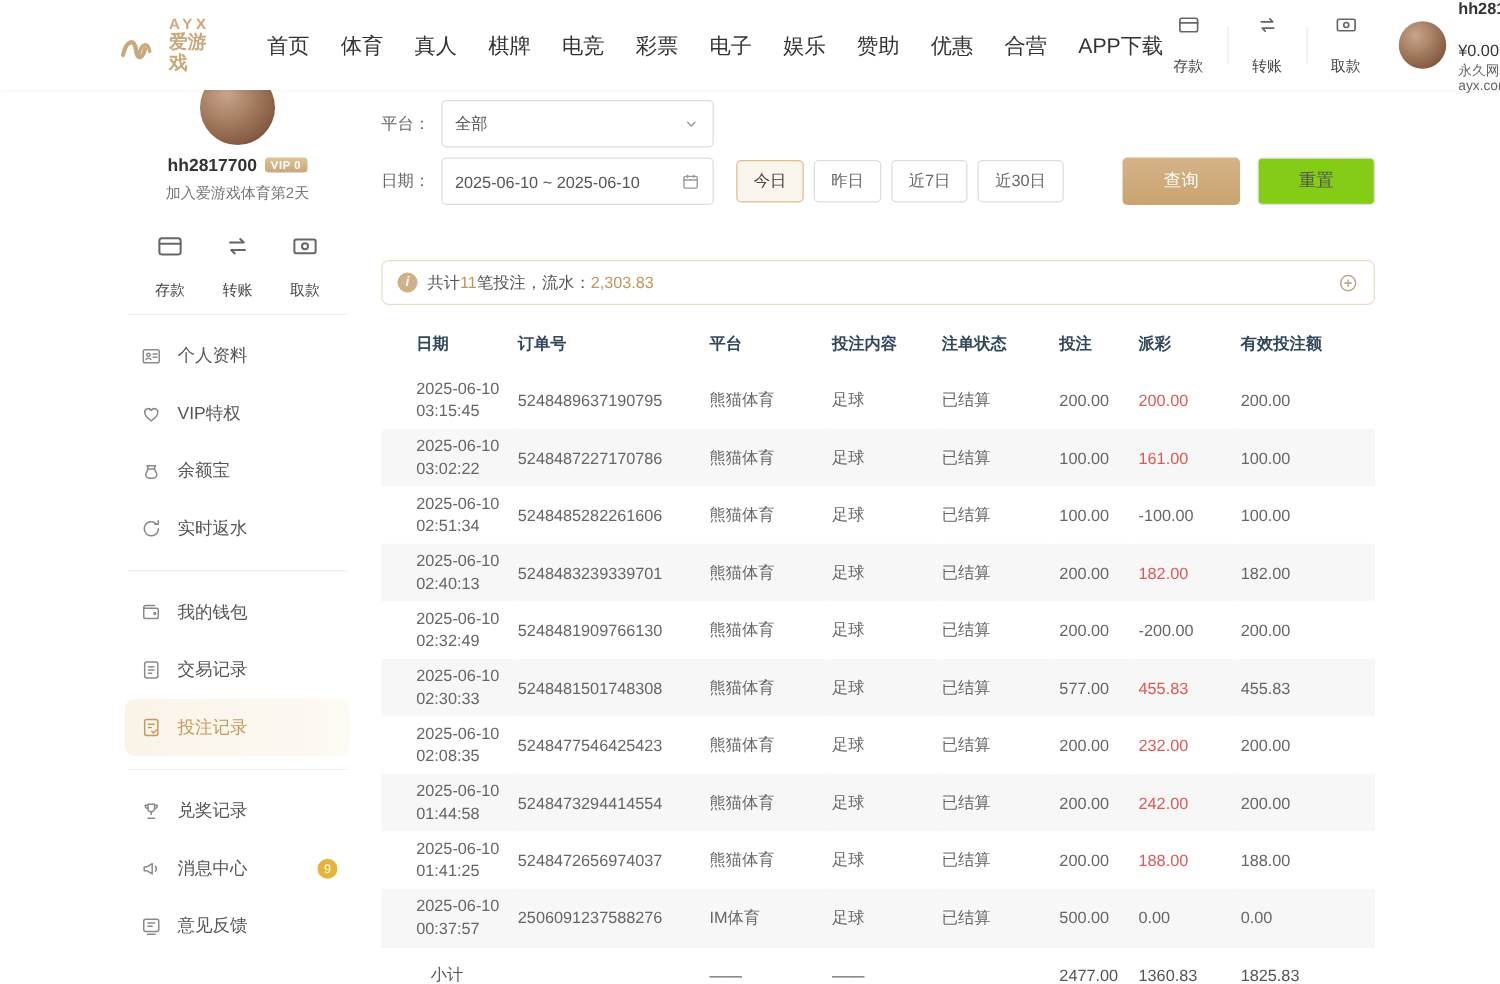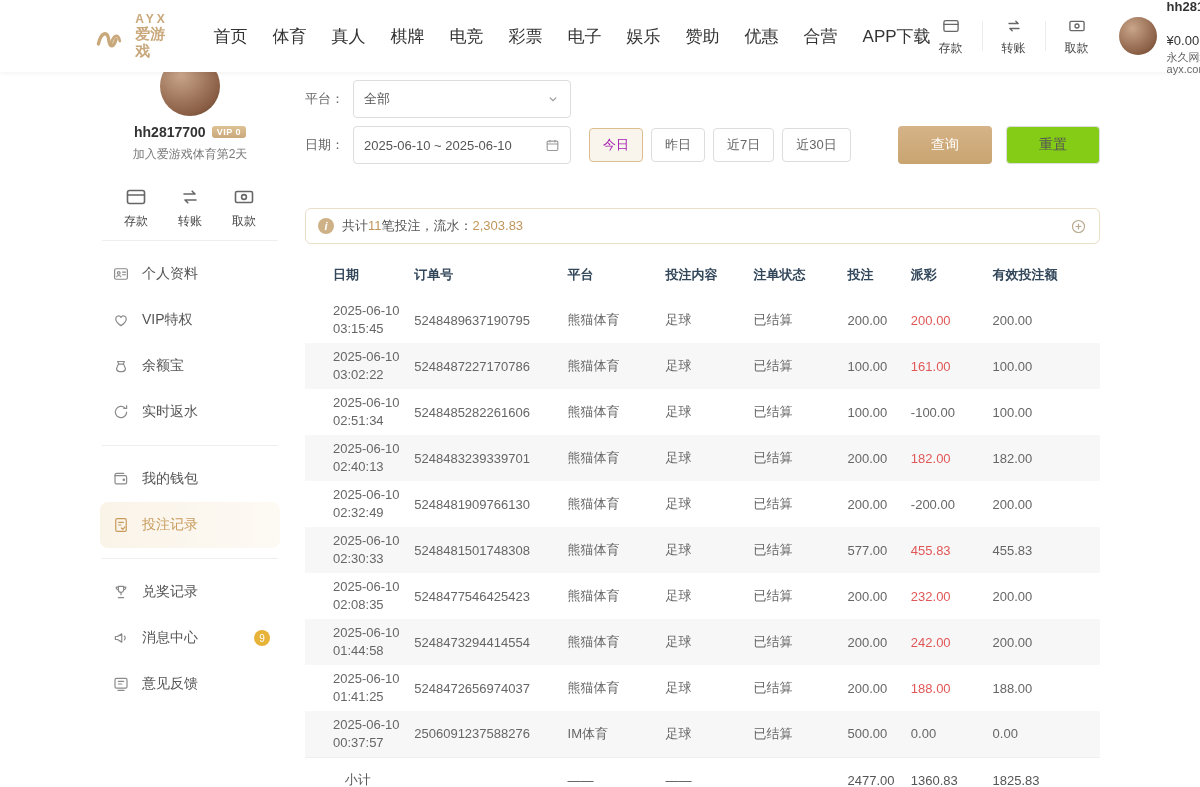--- a/index.html
+++ b/index.html
@@ -13,21 +13,21 @@
   .topbar-inner { width:1010px; margin:0 auto; height:72px; display:flex; align-items:center; }
   .logo { display:flex; align-items:center; gap:6px; cursor:pointer; }
   .logo-text { display:flex; flex-direction:column; line-height:1.1; }
   .logo-abbr { color:#c9a87c; font-weight:bold; font-size:12px; letter-spacing:3px; }
   .logo-name { color:#c9a87c; font-weight:bold; font-size:15px; }
   .mainnav { display:flex; align-items:center; gap:25px; margin-left:40px; }
   .nav-item { font-size:17px; color:#333; cursor:pointer; white-space:nowrap; }
   .topbar-right { margin-left:auto; display:flex; align-items:center; }
 
   .wallet-actions { display:flex; align-items:center; }
-  .wa-item { display:flex; flex-direction:column; align-items:center; gap:4px;
+  .wa-item { display:flex; flex-direction:column; align-items:center; gap:15px;
     color:#555; cursor:pointer; min-width:40px; }
   .wa-item svg { color:#666; }
   .wa-label { font-size:12px; color:#444; }
   .wa-divider { width:1px; height:30px; background:#ececec; margin:0 11px; }
 
   .avatar { border-radius:50%; background:radial-gradient(circle at 35% 30%,#c9a58a,#8a5f45 70%,#5f3c2a);
     cursor:pointer; flex:none; }
   .avatar-sm { width:38px; height:38px; margin:0 10px 0 22px; }
   .user-info { display:flex; flex-direction:column; gap:2px; line-height:1.15; }
   .user-line1 { display:flex; align-items:center; gap:6px; font-size:13px; font-weight:bold; color:#333; }
@@ -64,21 +64,21 @@
   .main { flex:1; padding:8px 0 0 25px; }
   .filter-row { display:flex; align-items:center; margin-bottom:8px; height:38px; }
   .filter-label { width:48px; font-size:13px; color:#666; flex:none; }
   .select-box, .date-box { width:218px; height:38px; border:1px solid #ddd; border-radius:4px;
     display:flex; align-items:center; justify-content:space-between; padding:0 10px;
     font-size:13px; color:#555; cursor:pointer; background:#fff; }
   .select-box svg, .date-box svg { color:#999; }
   .quick-ranges { display:flex; gap:8px; margin-left:18px; }
   .qr-btn { height:34px; padding:0 13px; border:1px solid #ddd; border-radius:4px; background:#fff;
     font-size:13px; color:#666; cursor:pointer; font-family:inherit; }
-  .qr-btn.active { border-color:#dcbd8e; color:#a21caf; background:#faf5ec; }
+  .qr-btn.active { border-color:#dcbd8e; color:#404040; background:#faf5ec; }
   .btn-search { margin-left:auto; width:94px; height:38px; border:none; border-radius:4px;
     background:linear-gradient(180deg,#d6b388,#c8a470); color:#fff; font-size:14px; cursor:pointer; font-family:inherit; }
   .btn-reset { margin-left:14px; width:94px; height:38px; border:1px solid #ddd; border-radius:4px;
     background:#84cc16; color:#555; font-size:14px; cursor:pointer; font-family:inherit; }
 
   .summary-bar { margin-top:44px; height:36px; border:1px solid #e9dfc9; border-radius:6px;
     display:flex; align-items:center; padding:0 12px; gap:8px; font-size:13px; color:#555; }
   .info-dot { width:16px; height:16px; border-radius:50%; background:#cfb187; color:#fff;
     font-size:11px; font-style:italic; font-weight:bold; display:flex; align-items:center;
     justify-content:center; flex:none; }
@@ -236,20 +236,27 @@
         </div>
         <div class="side-divider"></div>
         <div class="menu-item">
           <svg width="18" height="18" viewBox="0 0 24 24" fill="none" stroke="currentColor" stroke-width="1.6" stroke-linecap="round" stroke-linejoin="round">
             <path d="M4 7.5h13.5a2 2 0 0 1 2 2v7a2 2 0 0 1-2 2H6a2 2 0 0 1-2-2Z"></path>
             <path d="M4 7.5v-1a2 2 0 0 1 2-2h9.5"></path>
             <circle cx="15.8" cy="13" r="1"></circle>
           </svg>
           <span class="menu-label">我的钱包</span>
         </div>
+        <div class="menu-item">
+          <svg width="18" height="18" viewBox="0 0 24 24" fill="none" stroke="currentColor" stroke-width="1.6" stroke-linecap="round" stroke-linejoin="round">
+            <rect x="5" y="3.5" width="14" height="17" rx="2"></rect>
+            <path d="M9 8.5h6M9 12h6M9 15.5h3.5"></path>
+          </svg>
+          <span class="menu-label">交易记录</span>
+        </div>
         <div class="menu-item active">
           <svg width="18" height="18" viewBox="0 0 24 24" fill="none" stroke="currentColor" stroke-width="1.6" stroke-linecap="round" stroke-linejoin="round">
             <rect x="5" y="3.5" width="14" height="17" rx="2"></rect>
             <path d="M9 8.5h6M9 12h3"></path>
             <path d="m12.5 16 1.8 1.8 3-3.2"></path>
           </svg>
           <span class="menu-label">投注记录</span>
         </div>
         <div class="side-divider"></div>
         <div class="menu-item">

